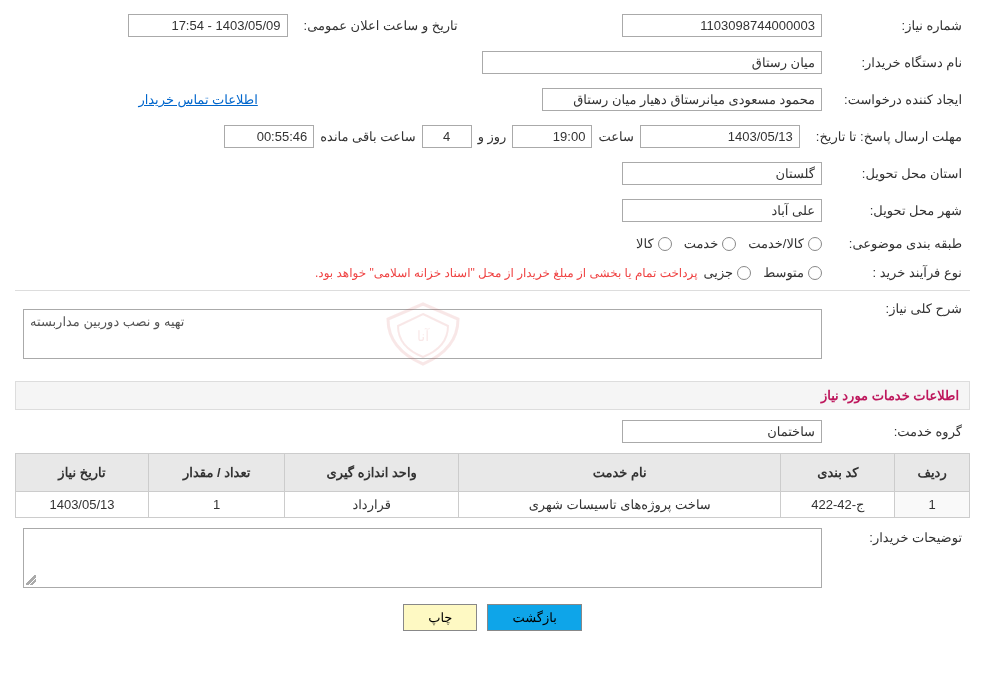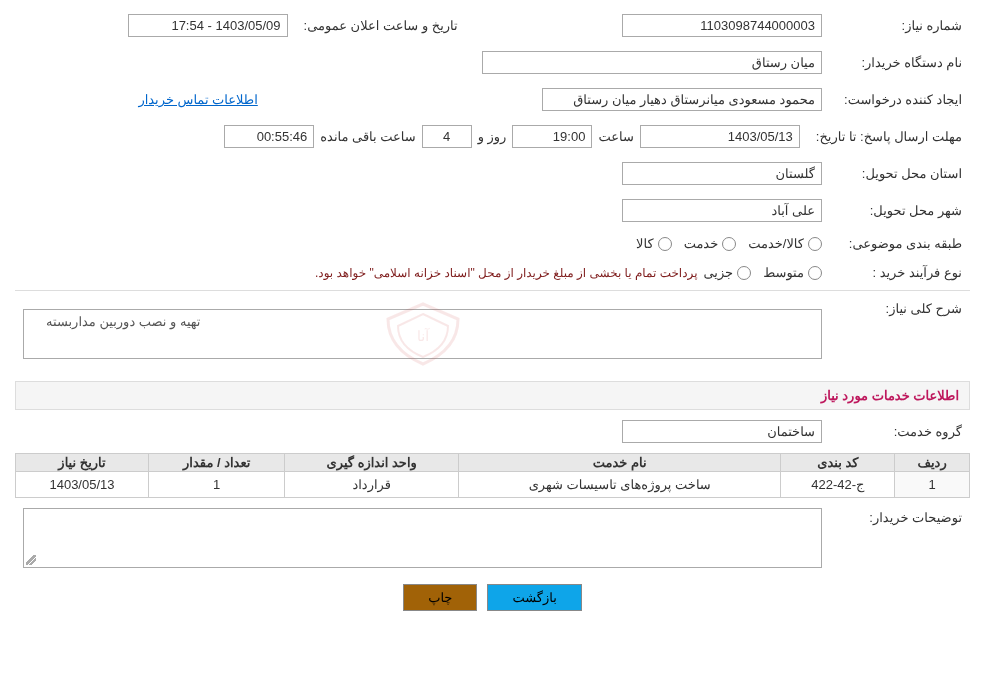--- a/index.html
+++ b/index.html
@@ -91,21 +91,21 @@
       border: 1px solid #888;
       background: #fff;
       display: inline-block;
       position: relative;
     }
     .description-box {
       border: 1px solid #aaa;
       background: #fff;
       width: 100%;
       min-height: 50px;
-      padding: 4px 22px;
+      padding: 4px 6px;
       text-align: right;
       display: flex;
       align-items: flex-start;
       justify-content: flex-end;
     }
     .description-text {
       color: #555;
     }
     .watermark-area {
       position: relative;
@@ -124,21 +124,21 @@
       height: 80px;
     }
     .services-table {
       width: 100%;
       border-collapse: collapse;
       margin: 6px 0;
     }
     .services-table th {
       background: #e8e8e8;
       border: 1px solid #ccc;
-      padding: 1px 8px;
+      padding: 11px 8px;
       text-align: center;
       font-weight: bold;
       color: #333;
     }
     .services-table td {
       border: 1px solid #ccc;
       padding: 5px 8px;
       text-align: center;
     }
     .row-num {
@@ -172,40 +172,40 @@
     }
     .btn {
       padding: 5px 24px;
       border: 1px solid #999;
       cursor: pointer;
       font-size: 13px;
       font-family: Tahoma, Arial, sans-serif;
       background: #f0f0f0;
     }
     .btn-print {
-      background: #a16207;
+      background: #fef9c3;
       border-color: #888;
     }
     .btn-back {
       background: #0ea5e9;
       border-color: #888;
     }
     .divider {
       border: none;
       border-top: 1px solid #ddd;
       margin: 4px 0;
     }
     .shield-icon {
       display: inline-block;
       width: 100px;
       height: 70px;
     }
     .note-text {
       font-size: 12px;
-      color: #7f1d1d;
+      color: #ef4444;
     }
     .row-stripe {
       background: #fff;
     }
   </style>
 </head>
 <body>
 
 <div class="page-wrapper">
 

